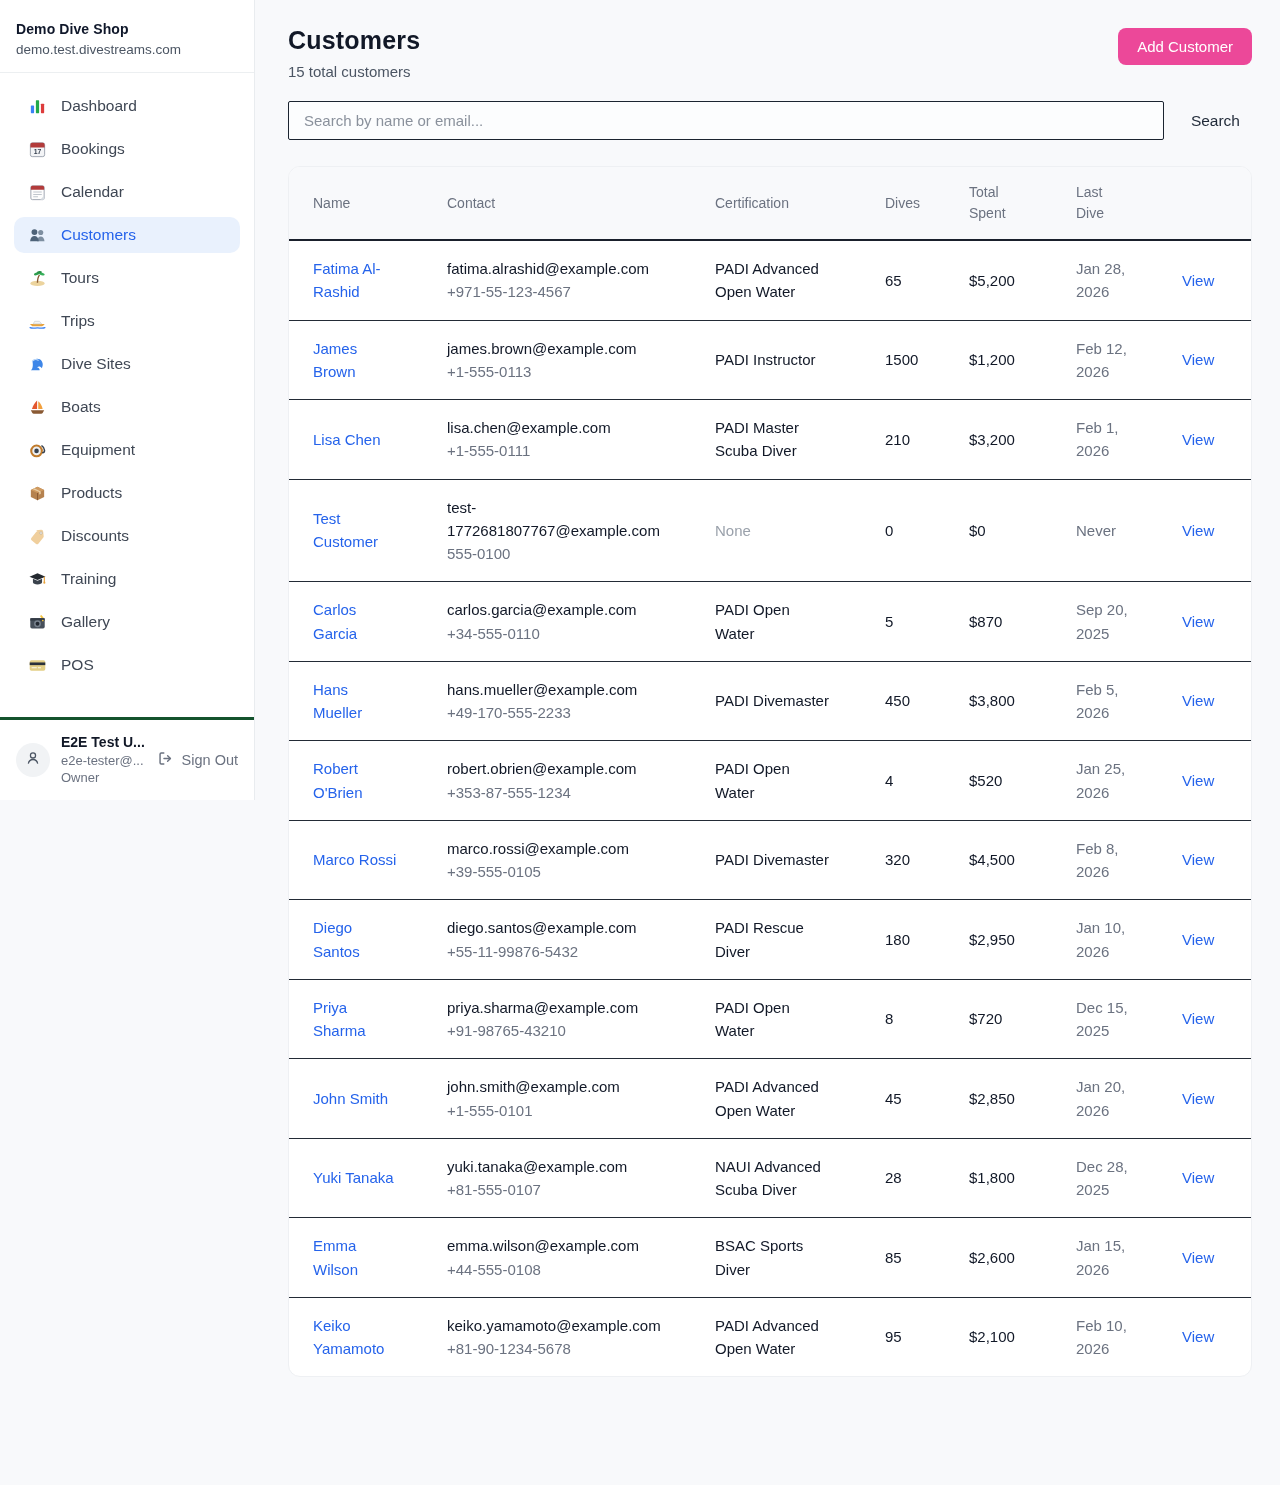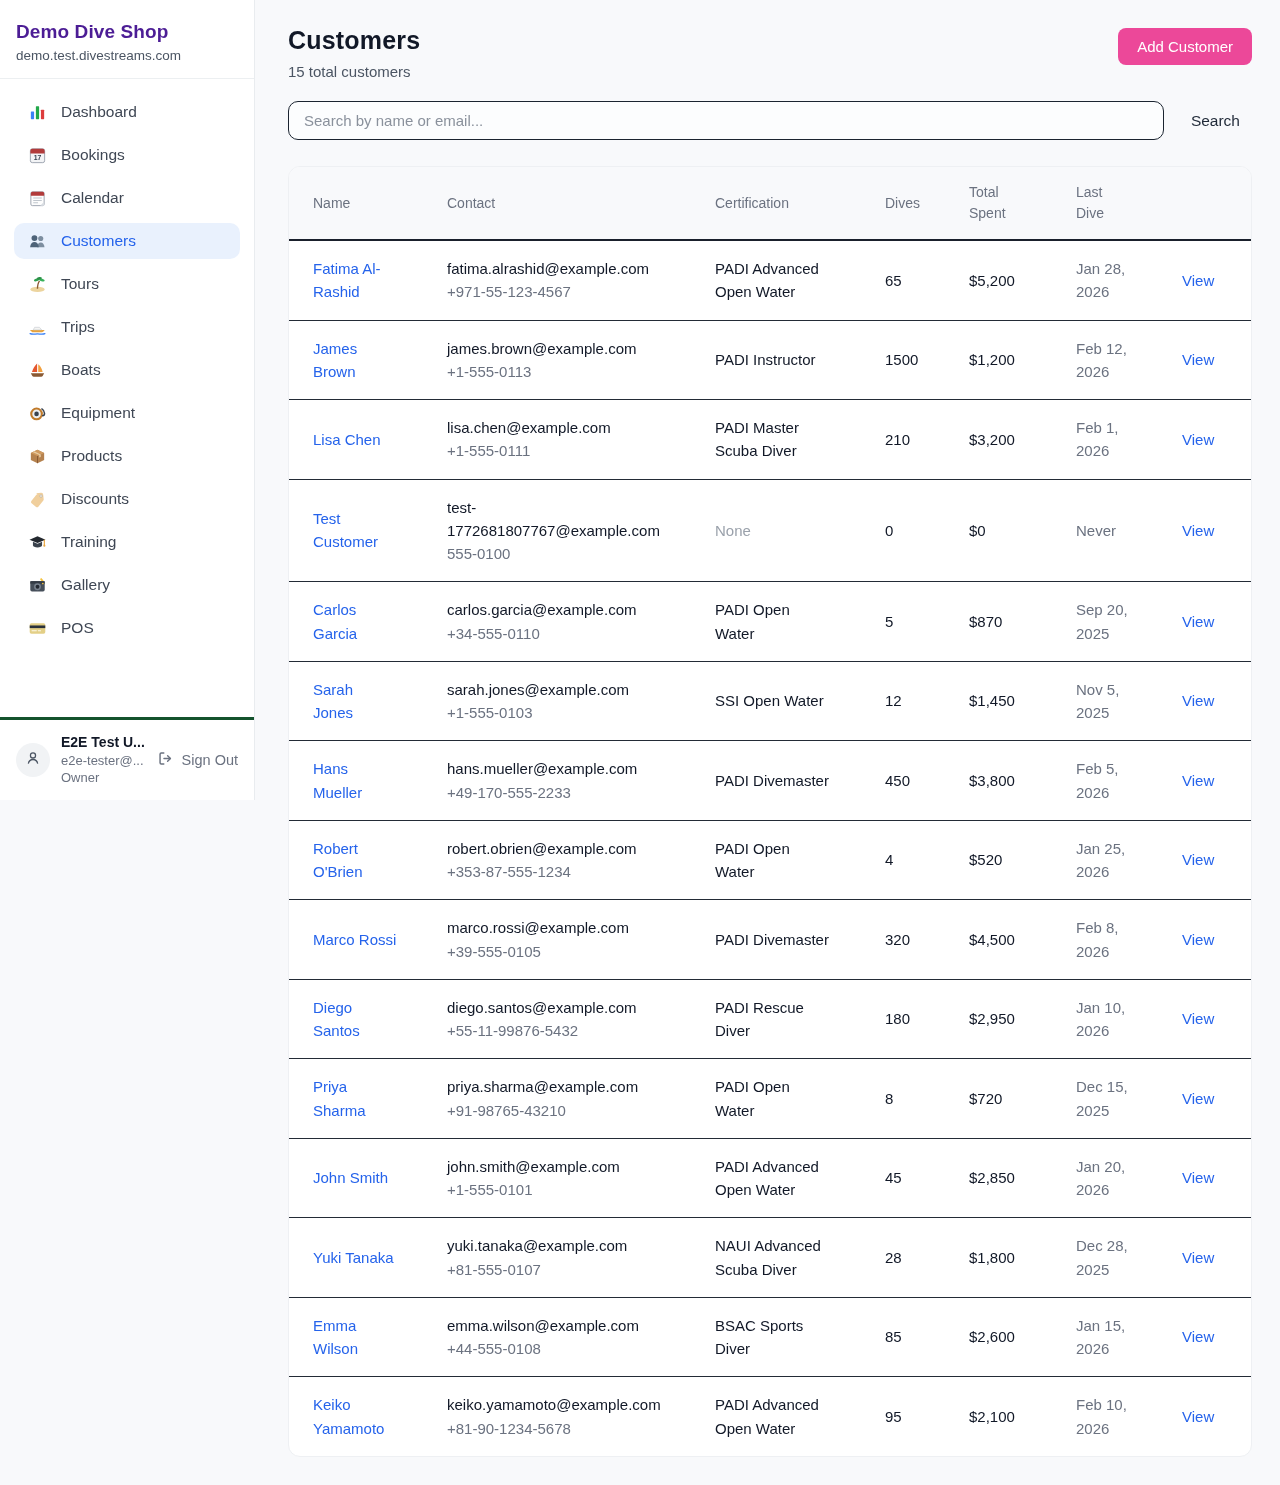--- a/index.html
+++ b/index.html
@@ -13,21 +13,21 @@
 
   
   .sidebar {
     position:absolute; left:0; top:0;
     width:255px; height:800px;
     background:#ffffff;
     border-right:1px solid #e9ecef;
     display:flex; flex-direction:column;
   }
   .sidebar-header { padding:21px 20px 15px 16px; border-bottom:1px solid #eceff1; }
-  .shop-name { font-size:19px; font-weight:700; color:#4c1d95; letter-spacing:.1px; }
+  .shop-name { font-size:14px; font-weight:700; color:#0f172a; letter-spacing:.1px; }
   .shop-domain { font-size:13.5px; color:#4b5563; margin-top:5px; }
 
   .nav { padding:15px 14px 10px 14px; flex:1 1 auto; }
   .nav-item {
     display:flex; align-items:center; gap:14px;
     padding:8px 13px; margin-bottom:7px;
     border-radius:10px; cursor:pointer;
     font-size:15.5px; color:#3f4754;
   }
   .nav-item.active { background:#e9f1fd; color:#2563eb; }
@@ -64,21 +64,21 @@
   .add-btn {
     background:#ec4899; color:#ffffff;
     border:none; border-radius:8px; cursor:pointer;
     font-size:15px; font-weight:500; font-family:inherit;
     padding:10px 19px; margin-top:2px;
   }
 
   .search-row { margin-top:21px; display:flex; align-items:center; }
   .search-input {
     flex:1 1 auto; height:39px;
-    border:1.5px solid #1b2430; border-radius:10px;
+    border:1.5px solid #1b2430; border-radius:2px;
     background:#fcfdfe; padding:0 15px;
     font-size:15px; color:#111827; font-family:inherit; outline:none;
   }
   .search-input::placeholder { color:#8a919c; }
   .search-btn {
     background:none; border:none; cursor:pointer;
     font-size:15.5px; color:#1f2937; font-family:inherit;
     margin:0 12px 0 27px;
   }
 
@@ -192,20 +192,29 @@
     <span class="nav-icon">
           <svg viewBox="0 0 20 20">
             <path d="M2 12.5h15.5c-.8 1.6-2.2 2.6-4.3 2.6H4.5z" fill="#e8a33d"></path>
             <path d="M5.5 12.5 7 9.8h5l2.4 2.7z" fill="#f5f5f4" stroke="#c9cdd2" stroke-width=".7"></path>
             <path d="M2.2 16.4c2.5 1.2 5 .3 7.8.3s5.2.9 7.8-.3" stroke="#3b82f6" stroke-width="1.3" fill="none" stroke-linecap="round"></path>
           </svg>
         </span>
     <span class="nav-label">Trips</span>
   </div>
 
+  <div class="nav-item">
+    <span class="nav-icon">
+          <svg viewBox="0 0 20 20">
+            <path d="M3 16c2-1 2.6-5.8 1.6-9.5C6.2 4 9.8 3 12.4 4.6c3.3 2 4 6.4 2.1 9.4-1.2-2.2-3.6-2.4-4.9-.9 2 .3 2.8 1.5 2.6 3z" fill="#3d86e8"></path>
+            <path d="M4.6 6.5C6 4.8 8.8 4.3 10.8 5.5" stroke="#bcd8f9" stroke-width="1.2" fill="none" stroke-linecap="round"></path>
+          </svg>
+        </span>
+    <span class="nav-label">Dive Sites</span>
+  </div>
 
   <div class="nav-item">
     <span class="nav-icon">
           <svg viewBox="0 0 20 20">
             <path d="M9.6 2.6v9H4.2c1.1-3.6 3-6.9 5.4-9z" fill="#e4572e"></path>
             <path d="M10.8 3.4c2.4 2 4 4.9 4.6 8.2h-4.6z" fill="#f2a03d"></path>
             <path d="M3 13h14l-1.4 2.6a2 2 0 0 1-1.8 1.1H6.2a2 2 0 0 1-1.8-1.1z" fill="#8a5a33"></path>
           </svg>
         </span>
     <span class="nav-label">Boats</span>
@@ -415,34 +424,20 @@
         <div class="phone">+34-555-0110</div>
       </div>
     </td>
     <td class="cert"><span class="cert-wrap">PADI Open Water</span></td>
     <td class="dives">5</td>
     <td class="total">$870</td>
     <td class="last"><span class="last-wrap">Sep 20, 2025</span></td>
     <td class="view"><a class="view-link">View</a></td>
   </tr>
 
-  <tr>
-    <td class="name"><a class="name-link"><span class="nm">Sarah Jones</span></a></td>
-    <td class="contact">
-      <div class="contact-wrap">
-        <div class="email">sarah.jones@example.com</div>
-        <div class="phone">+1-555-0103</div>
-      </div>
-    </td>
-    <td class="cert"><span class="cert-wrap">SSI Open Water</span></td>
-    <td class="dives">12</td>
-    <td class="total">$1,450</td>
-    <td class="last"><span class="last-wrap">Nov 5, 2025</span></td>
-    <td class="view"><a class="view-link">View</a></td>
-  </tr>
 
   <tr>
     <td class="name"><a class="name-link"><span class="nm">Hans Mueller</span></a></td>
     <td class="contact">
       <div class="contact-wrap">
         <div class="email">hans.mueller@example.com</div>
         <div class="phone">+49-170-555-2233</div>
       </div>
     </td>
     <td class="cert"><span class="cert-wrap">PADI Divemaster</span></td>

